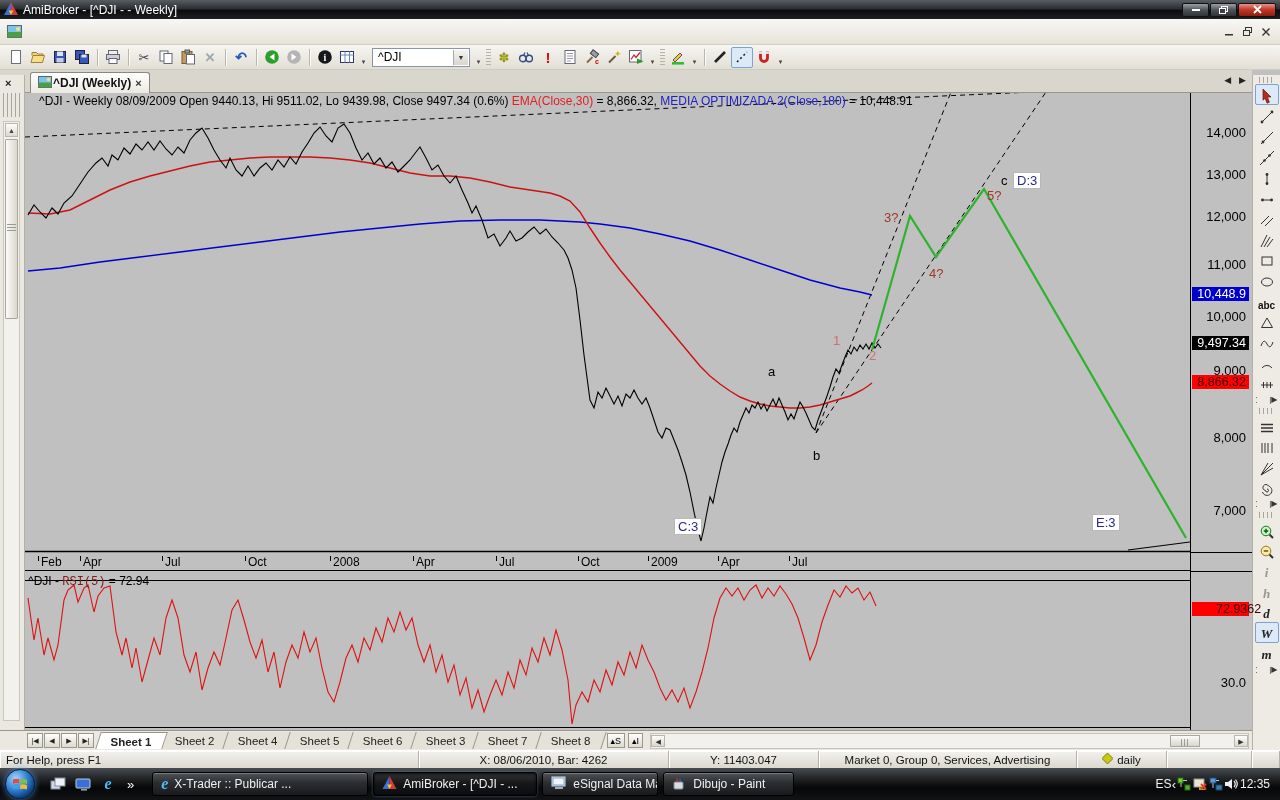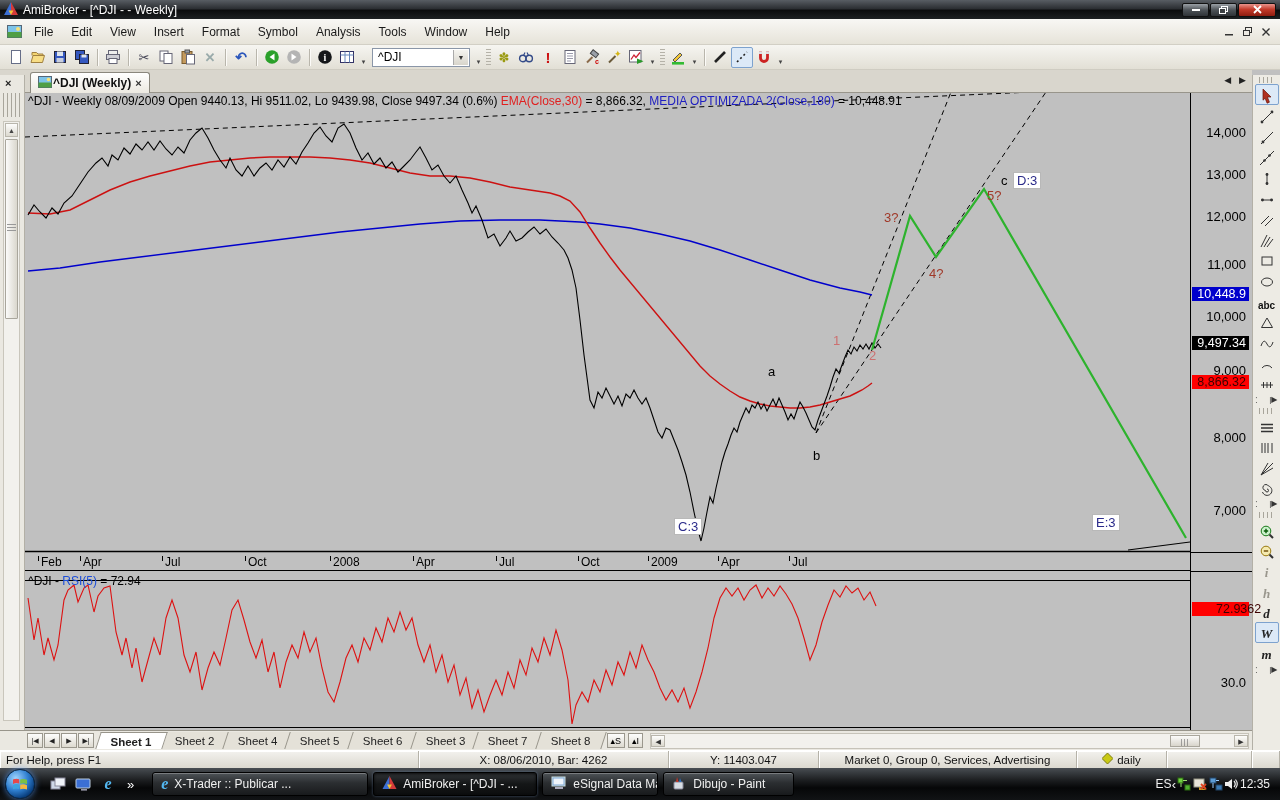--- a/index.html
+++ b/index.html
@@ -41,24 +41,24 @@
   .lsx{position:absolute;top:2px;left:5px;font-size:11px;font-weight:bold;color:#222;}
   .lsgrip{position:absolute;top:18px;left:3px;width:17px;height:24px;background:repeating-linear-gradient(90deg,#a8a59b 0 1px,transparent 1px 4px);}
   .vscroll{position:absolute;top:46px;left:3px;width:17px;height:600px;background:#f2f1ed;border:1px solid #c9c6bc;}
   .vs-up{position:absolute;top:1px;left:1px;right:1px;height:14px;background:linear-gradient(#fdfdfc,#dcd9cf);border:1px solid #b9b6ac;font-size:7px;text-align:center;color:#444;line-height:13px;}
   .vs-thumb{position:absolute;top:17px;left:1px;right:1px;height:180px;background:linear-gradient(90deg,#fbfbfa,#dad7cd);border:1px solid #a9a69c;border-radius:1px;}
   .vs-thumbgrip{margin:84px auto 0;width:9px;height:9px;background:repeating-linear-gradient(180deg,#999 0 1px,transparent 1px 3px);}
 
   
   #chartlayer{position:absolute;left:25px;top:93px;width:1165px;height:637px;background:#c0c0c0;}
   #chartsvg{position:absolute;left:0;top:0;}
-  .ctitle{position:absolute;left:3px;top:1px;font-size:12px;color:#000;white-space:nowrap;z-index:3;}
+  .ctitle{position:absolute;left:14px;top:1px;font-size:12px;color:#000;white-space:nowrap;z-index:3;}
   .ctitle .red{color:#e02020;} .ctitle .blue{color:#2020c0;}
   .rsititle{position:absolute;left:3px;top:481px;font-size:12px;color:#000;white-space:nowrap;z-index:3;}
-  .rsititle .red{color:#1d4ed8;}
+  .rsititle .red{color:#7f1d1d;font-family:Liberation Mono, monospace;}
   .xlab{position:absolute;top:462px;font-size:12px;color:#000;display:flex;align-items:flex-start;gap:2px;z-index:2;}
   .xtick{width:1px;height:5px;background:#000;margin-top:1px;}
   .ann{position:absolute;font-size:13px;z-index:4;white-space:nowrap;}
   .annbox{background:#fff;color:#2a2a8a;padding:0 3px;border:1px solid #b8b8b8;font-size:13px;}
 
   
   #axiscol{position:absolute;left:1190px;top:93px;width:62px;height:637px;background:#c0c0c0;border-left:1px solid #000;font-size:13px;color:#000;}
   .ylab{position:absolute;right:6px;white-space:nowrap;}
   .ymark{position:absolute;left:1px;right:3px;text-align:right;padding:0 3px;font-size:12.5px;white-space:nowrap;z-index:2;}
   .axline{position:absolute;left:0;right:0;height:1px;background:#000;}
@@ -133,21 +133,20 @@
   </div>
 
   <div class="menubar">
     <span class="tbtn">
         <svg width="15" height="13">
           <rect x="0.5" y="0.5" width="14" height="12" fill="#7ec4e8" stroke="#567"></rect>
           <rect x="0.5" y="7" width="14" height="5.5" fill="#4f9e45"></rect>
           <circle cx="11" cy="4" r="2" fill="#f6e27a"></circle>
         </svg>
       </span>
-    <span id="menus"><span class="menu-item">File</span><span class="menu-item">Edit</span><span class="menu-item">View</span><span class="menu-item">Insert</span><span class="menu-item">Format</span><span class="menu-item">Symbol</span><span class="menu-item">Analysis</span><span class="menu-item">Tools</span><span class="menu-item">Window</span><span class="menu-item">Help</span></span>
     <span class="mdictl">
       <span>
           <svg width="8" height="8">
             <rect y="6" width="8" height="1.5" fill="#333"></rect>
           </svg>
         </span>
       <span>
           <svg width="9" height="9">
             <rect x="2.5" y="0.5" width="6" height="5" fill="none" stroke="#333"></rect>
             <rect x="0.5" y="3.5" width="6" height="5" fill="#ece9e2" stroke="#333"></rect>

